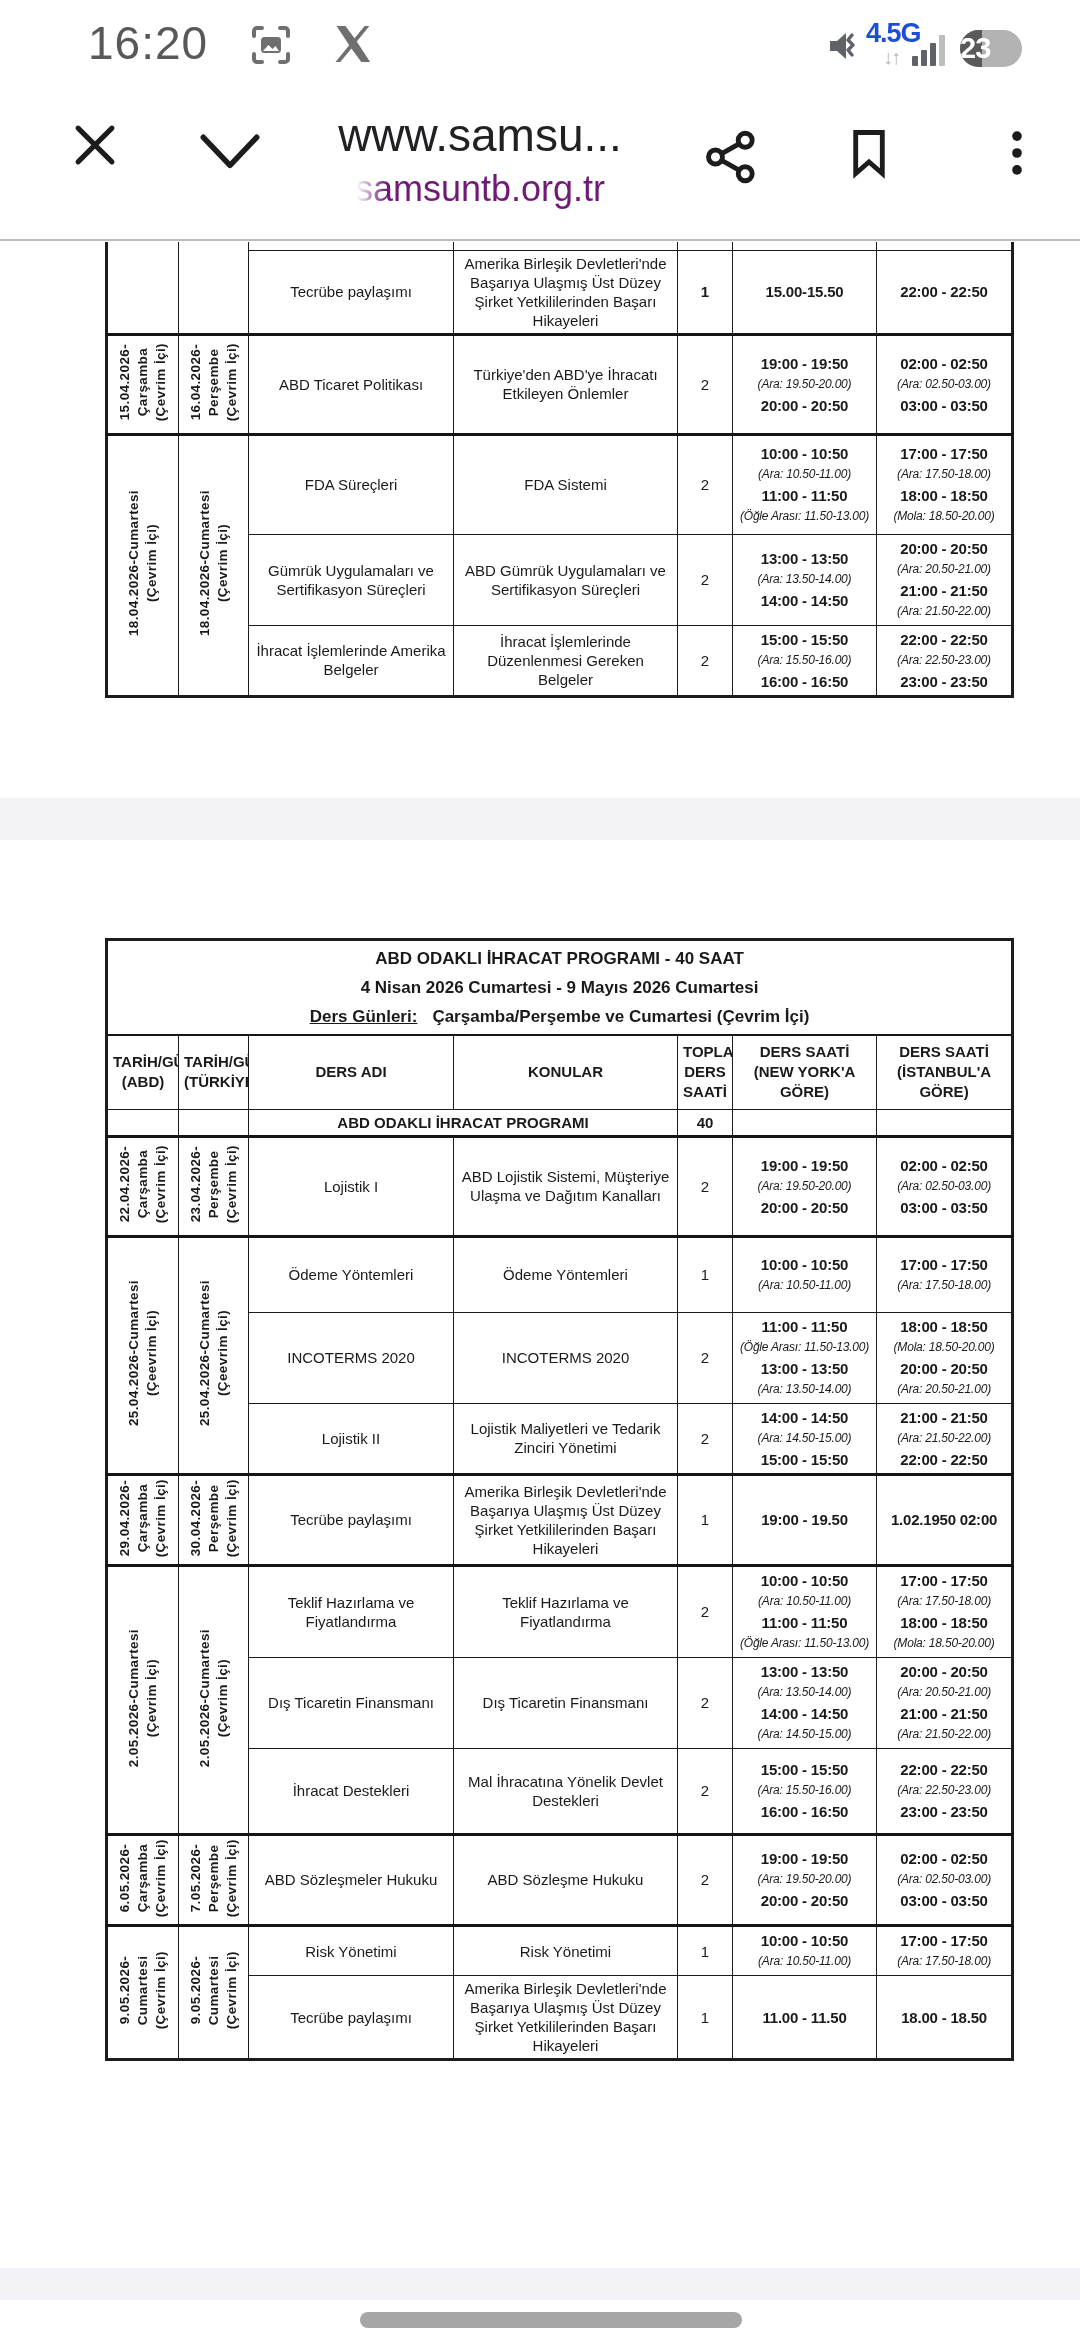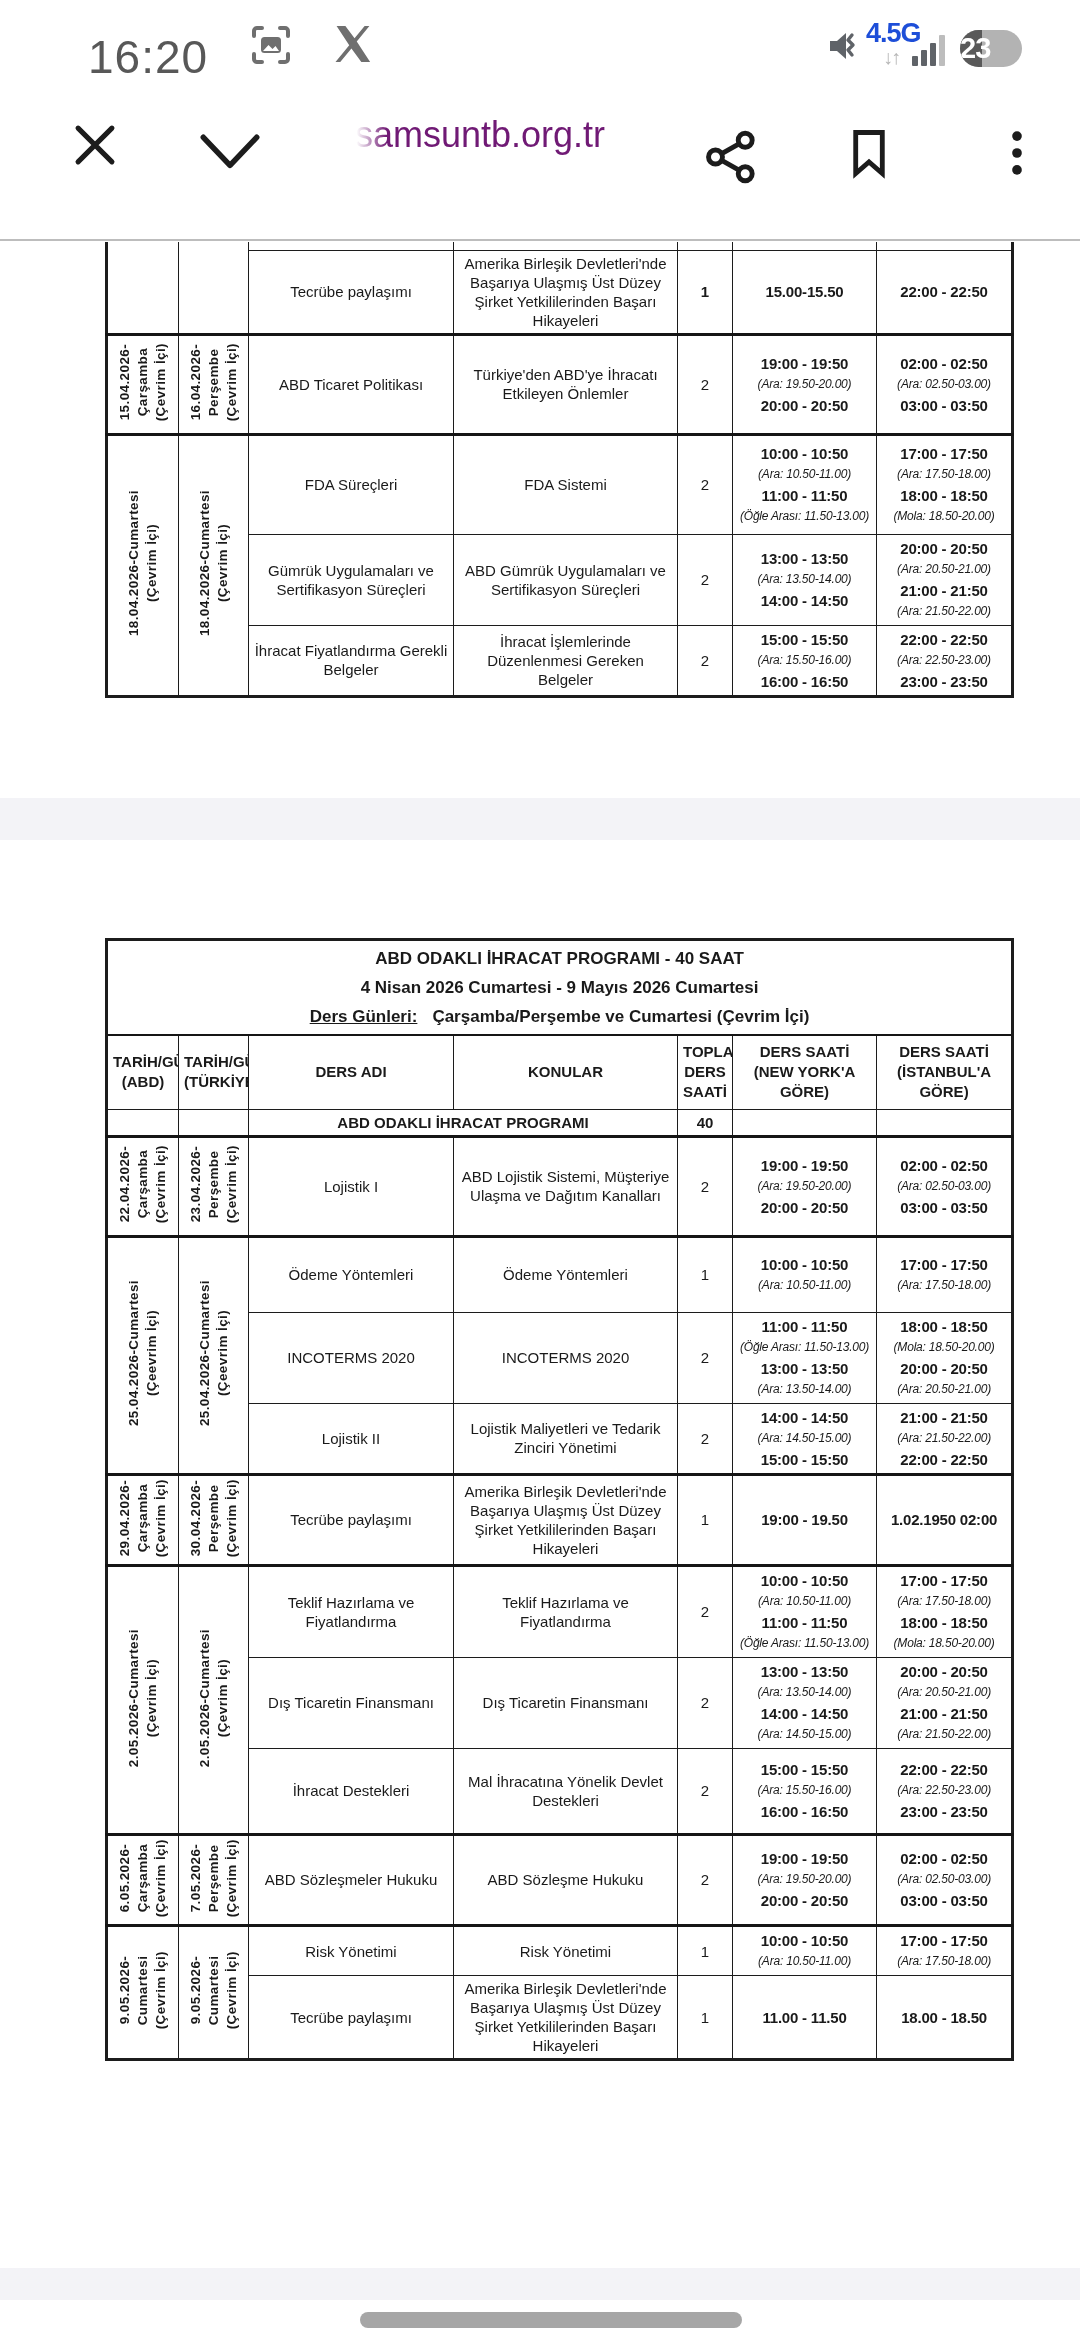--- a/index.html
+++ b/index.html
@@ -6,21 +6,21 @@
   html,body { width:1080px; height:2340px; }
   body {
     position: relative;
     background: #ffffff;
     font-family: "Liberation Sans", sans-serif;
     color: #1a1a1a;
     overflow: hidden;
   }
   
   .statusbar { position:absolute; top:0; left:0; width:1080px; height:90px; background:#fff; }
-  .sb-time { position:absolute; left:88px; top:16px; font-size:46px; font-weight:500; color:#585858; letter-spacing:1px;margin-top:14px; }
+  .sb-time { position:absolute; left:88px; top:16px; font-size:46px; font-weight:500; color:#585858; letter-spacing:1px; }
   .sb-capture { position:absolute; left:248px; top:22px; }
   .sb-xapp { position:absolute; left:332px; top:22px; }
   .sb-vibrate { position:absolute; left:824px; top:26px; }
   .sb-net { position:absolute; left:866px; top:18px; width:50px; text-align:center; }
   .sb-net .g { font-size:27px; font-weight:700; color:#1d4ed8; letter-spacing:-1px; }
   .sb-net .arr { font-size:20px; color:#b7b7b7; line-height:16px; letter-spacing:-2px; }
   .sb-signal { position:absolute; left:912px; top:30px; }
   .sb-batt { position:absolute; left:960px; top:30px; width:62px; height:37px; border-radius:19px; background:#b3b3b3; overflow:hidden; }
   .sb-batt .lvl { position:absolute; left:0; top:0; bottom:0; width:22px; background:#595959; }
   .sb-batt .pct { position:absolute; left:0; top:0; width:100%; height:100%; line-height:37px; font-size:29px; font-weight:700; color:#ffffff; letter-spacing:-1px; }
@@ -111,20 +111,21 @@
     <svg width="58" height="58" viewBox="0 0 24 24" fill="none">
       <path d="M5 5 L19 19 M19 5 L5 19" stroke="#1c1c1c" stroke-width="2.1" stroke-linecap="round"></path>
     </svg>
   </span>
   <span class="tb-chevron">
     <svg width="64" height="40" viewBox="0 0 24 14" fill="none">
       <path d="M2 1.5 L12 12 L22 1.5" stroke="#1c1c1c" stroke-width="2.1" stroke-linecap="round" stroke-linejoin="round"></path>
     </svg>
   </span>
   <div class="tb-titles">
+    <div class="tb-title">www.samsu...</div>
     <div class="tb-sub">samsuntb.org.tr</div>
   </div>
   <span class="tb-share">
     <svg width="62" height="62" viewBox="0 0 24 24" fill="none">
       <circle cx="17.5" cy="5.5" r="2.7" stroke="#1c1c1c" stroke-width="1.9"></circle>
       <circle cx="6" cy="12" r="2.7" stroke="#1c1c1c" stroke-width="1.9"></circle>
       <circle cx="17.5" cy="18.5" r="2.7" stroke="#1c1c1c" stroke-width="1.9"></circle>
       <path d="M8.4 10.7 L15.1 6.9 M8.4 13.3 L15.1 17.1" stroke="#1c1c1c" stroke-width="1.9"></path>
     </svg>
   </span>
@@ -221,21 +222,21 @@
             <div class="tl">14:00 - 14:50</div>
           </td>
       <td class="tcell">
             <div class="tl">20:00 - 20:50</div>
             <div class="tl br">(Ara: 20.50-21.00)</div>
             <div class="tl">21:00 - 21:50</div>
             <div class="tl br">(Ara: 21.50-22.00)</div>
           </td>
     </tr>
     <tr class="h62">
-      <td>İhracat Fiyatlandırma Gerekli Belgeler</td>
+      <td>İhracat İşlemlerinde Amerika Belgeler</td>
       <td>İhracat İşlemlerinde Düzenlenmesi Gereken Belgeler</td>
       <td>2</td>
       <td class="tcell">
             <div class="tl">15:00 - 15:50</div>
             <div class="tl br">(Ara: 15.50-16.00)</div>
             <div class="tl">16:00 - 16:50</div>
           </td>
       <td class="tcell">
             <div class="tl">22:00 - 22:50</div>
             <div class="tl br">(Ara: 22.50-23.00)</div>

